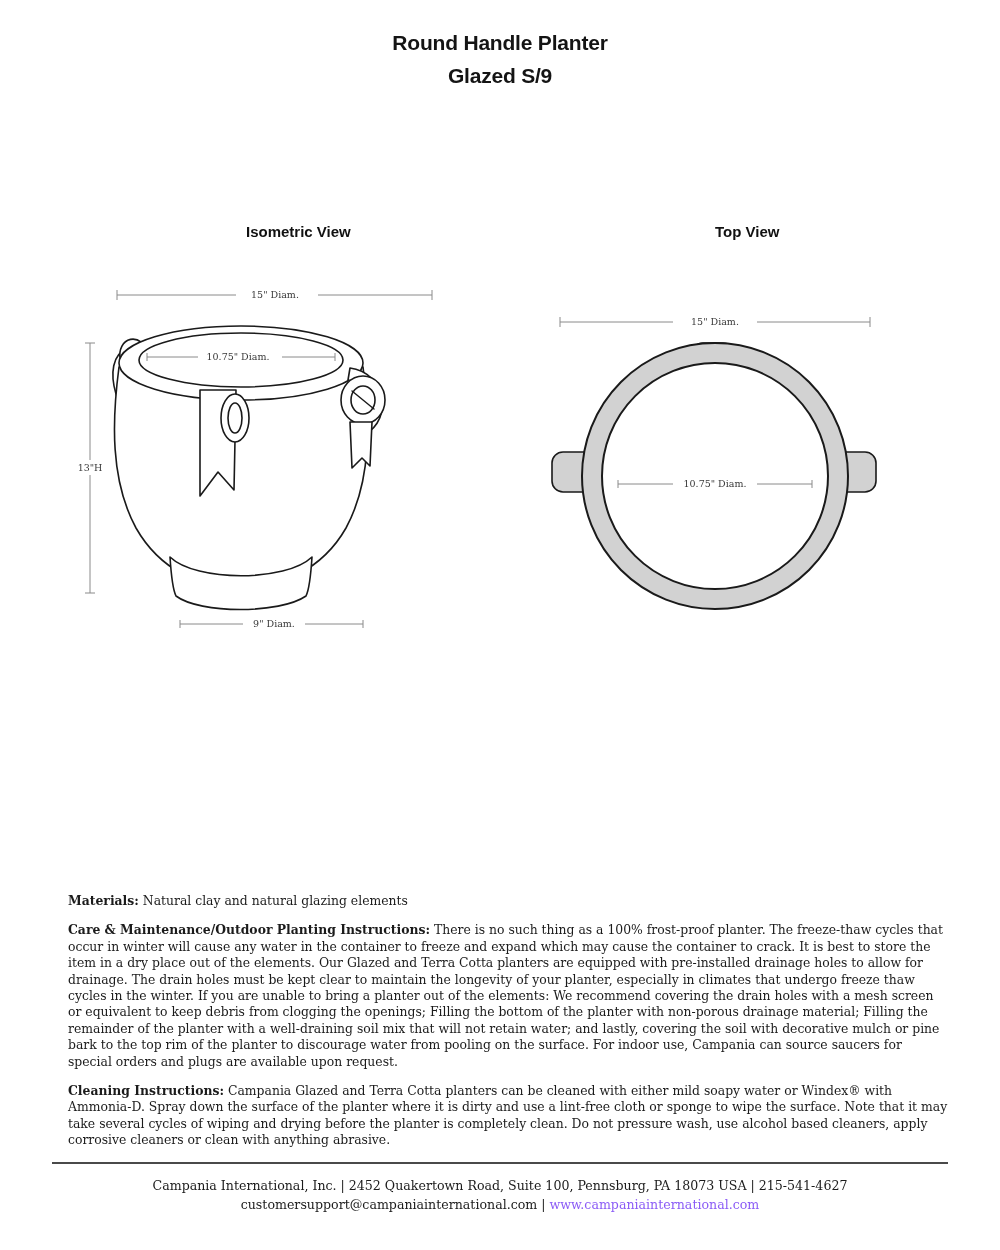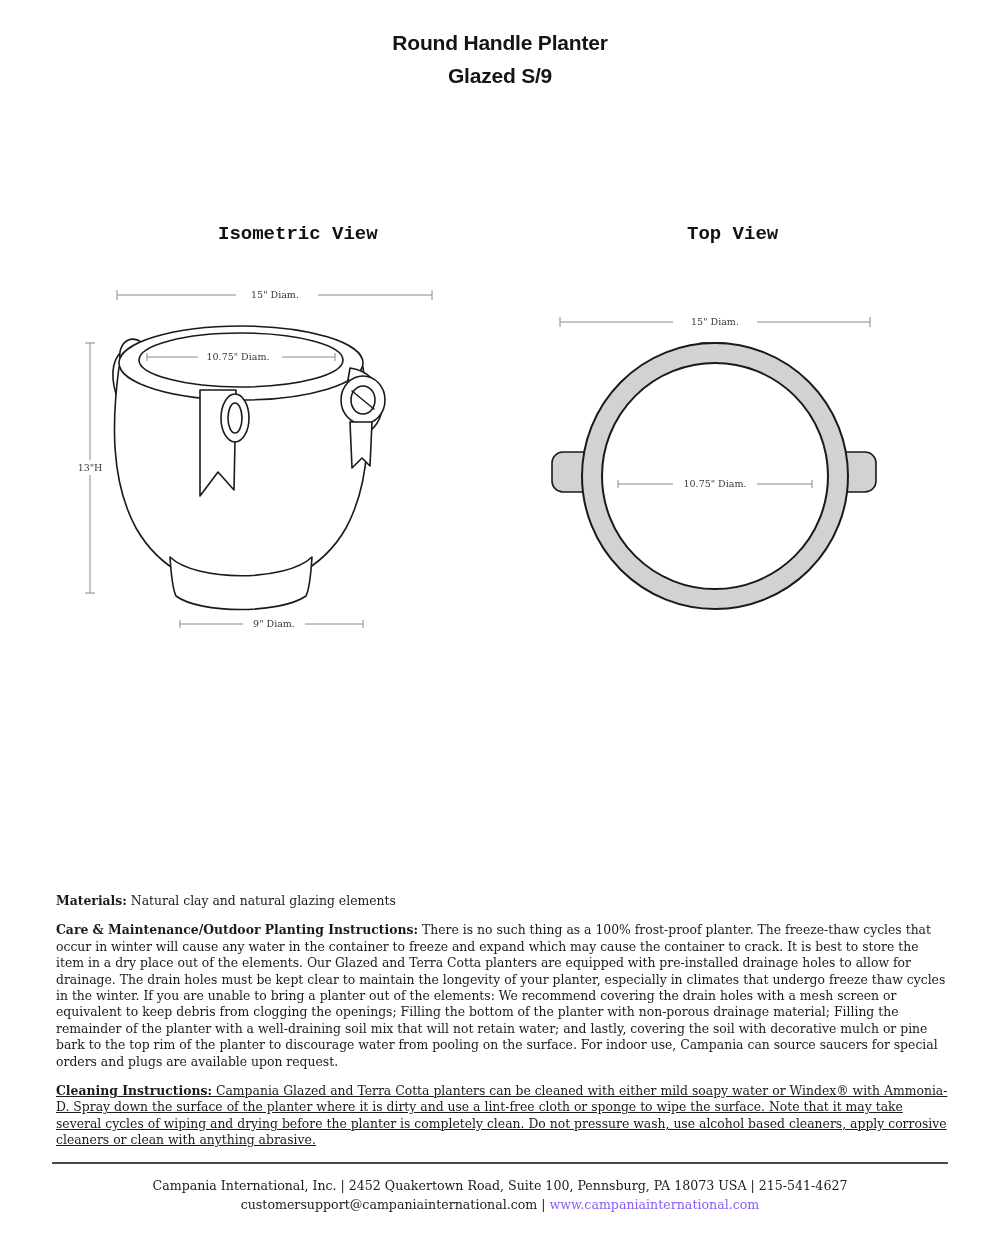--- a/index.html
+++ b/index.html
@@ -29,25 +29,26 @@
     font-weight: bold;
     font-size: 21px;
     line-height: 33px;
     letter-spacing: -0.2px;
     color: #141414;
   }
 
   
   .view-heading {
     position: absolute;
-    font-family: Liberation Mono, monospace;
+    font-family: Liberation Sans, sans-serif;
     font-weight: bold;
-    font-size: 19px;
+    font-size: 15px;
     color: #111111;
     white-space: nowrap;
+    margin-left: 28px;
   }
   #iso-heading { top: 223px; left: 218px; }
   #top-heading { top: 223px; left: 687px; text-align: right; }
 
   
   .drawing {
     position: absolute;
   }
   #iso-drawing { top: 270px; left: 50px; width: 420px; height: 380px; }
   #top-drawing { top: 300px; left: 530px; width: 400px; height: 340px; }
@@ -63,22 +64,22 @@
     position: absolute;
     top: 893px;
     left: 52px;
     width: 896px;
     font-family: "DejaVu Serif", serif;
     font-size: 12.4px;
     line-height: 16.4px;
     color: #1b1b1b;
     text-align: left;
   }
-  #body-text p { margin: 0 0 13px 4px; }
-  #body-text p:last-child { margin-bottom: 0; text-decoration: underline; }
+  #body-text p { margin: 0 0 13px 16px; }
+  #body-text p:last-child { margin-bottom: 0; }
   #body-text .lead { font-weight: bold; }
 
   
   #footer-rule {
     position: absolute;
     top: 1162px;
     left: 52px;
     width: 896px;
     height: 2px;
     background: #4a4a4a;

